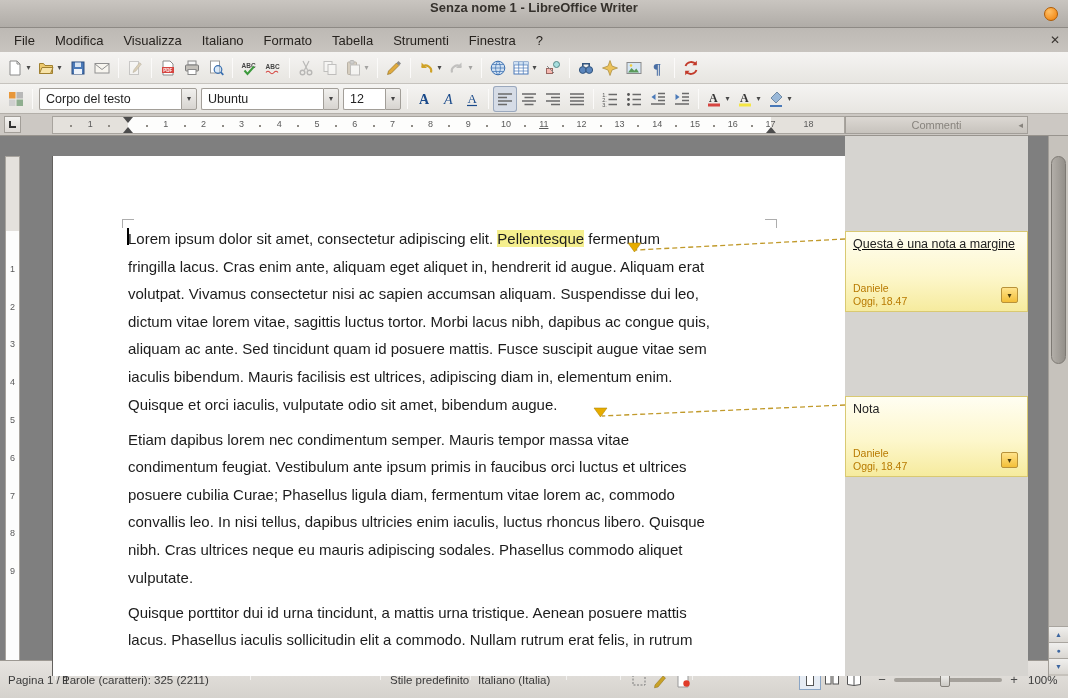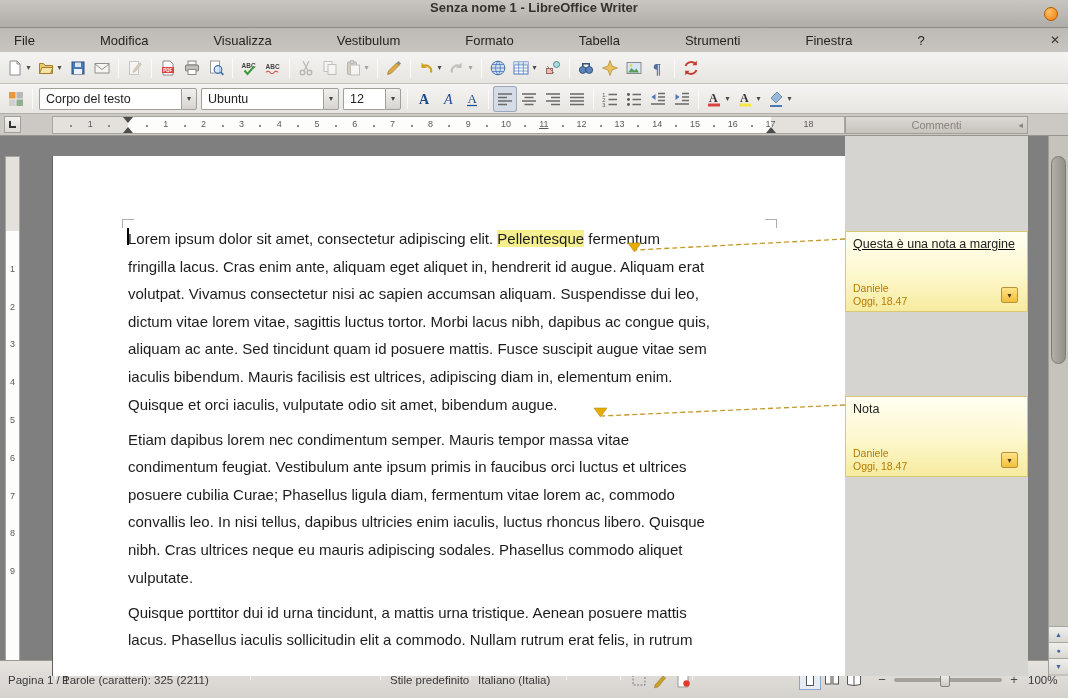--- a/index.html
+++ b/index.html
@@ -9,21 +9,21 @@
 
   
   .titlebar{height:28px;background:linear-gradient(#c9c5c0,#b0aca7);border-bottom:1px solid #8e8a85;
     display:flex;align-items:flex-start;justify-content:center;position:relative;}
   .title{font-weight:bold;font-size:13px;color:#35312c;}
   .orange-ind{position:absolute;right:10px;top:7px;width:14px;height:14px;border-radius:50%;
     background:radial-gradient(circle at 35% 30%,#ffc066,#ef7d06);border:1px solid #b05c04;}
 
   
   .menubar{height:24px;background:linear-gradient(#bdb9b4,#c8c4bf);display:flex;align-items:center;position:relative;padding-left:4px;}
-  .menu-items{display:flex;height:100%;gap:45px;}
+  .menu-items{display:flex;height:100%;}
   .menu-item{padding:0 10px;font-size:13px;color:#27231f;display:flex;align-items:center;cursor:default;}
   .doc-close{position:absolute;right:8px;top:0;height:100%;display:flex;align-items:center;font-size:12px;color:#3a3632;}
 
   
   .toolbar{display:flex;align-items:center;padding:0 4px;background:linear-gradient(#f5f4f2,#e7e5e1);}
   .tb-main{height:32px;border-bottom:1px solid #c6c3be;}
   .tb-fmt{height:30px;border-bottom:1px solid #b3afa9;}
   .tbtn{height:26px;min-width:24px;display:flex;align-items:center;justify-content:center;border-radius:3px;padding:0 2px;}
   .tbtn.dim{opacity:.45;filter:grayscale(55%);}
   .tbtn.active{background:#d6dce6;box-shadow:inset 0 0 0 1px #9aa8bd;}
@@ -108,21 +108,21 @@
   <div class="titlebar">
     <div class="title">Senza nome 1 - LibreOffice Writer</div>
     <div class="orange-ind"></div>
   </div>
 
   <div class="menubar">
     <div class="menu-items" id="menu-items">
         <span class="menu-item">File</span>
         <span class="menu-item">Modifica</span>
         <span class="menu-item">Visualizza</span>
-        <span class="menu-item">Vestibulum</span>
+        <span class="menu-item">Italiano</span>
         <span class="menu-item">Formato</span>
         <span class="menu-item">Tabella</span>
         <span class="menu-item">Strumenti</span>
         <span class="menu-item">Finestra</span>
         <span class="menu-item">?</span>
       </div>
     <div class="doc-close">✕</div>
   </div>
 
   <div class="toolbar tb-main" id="tb-main">

